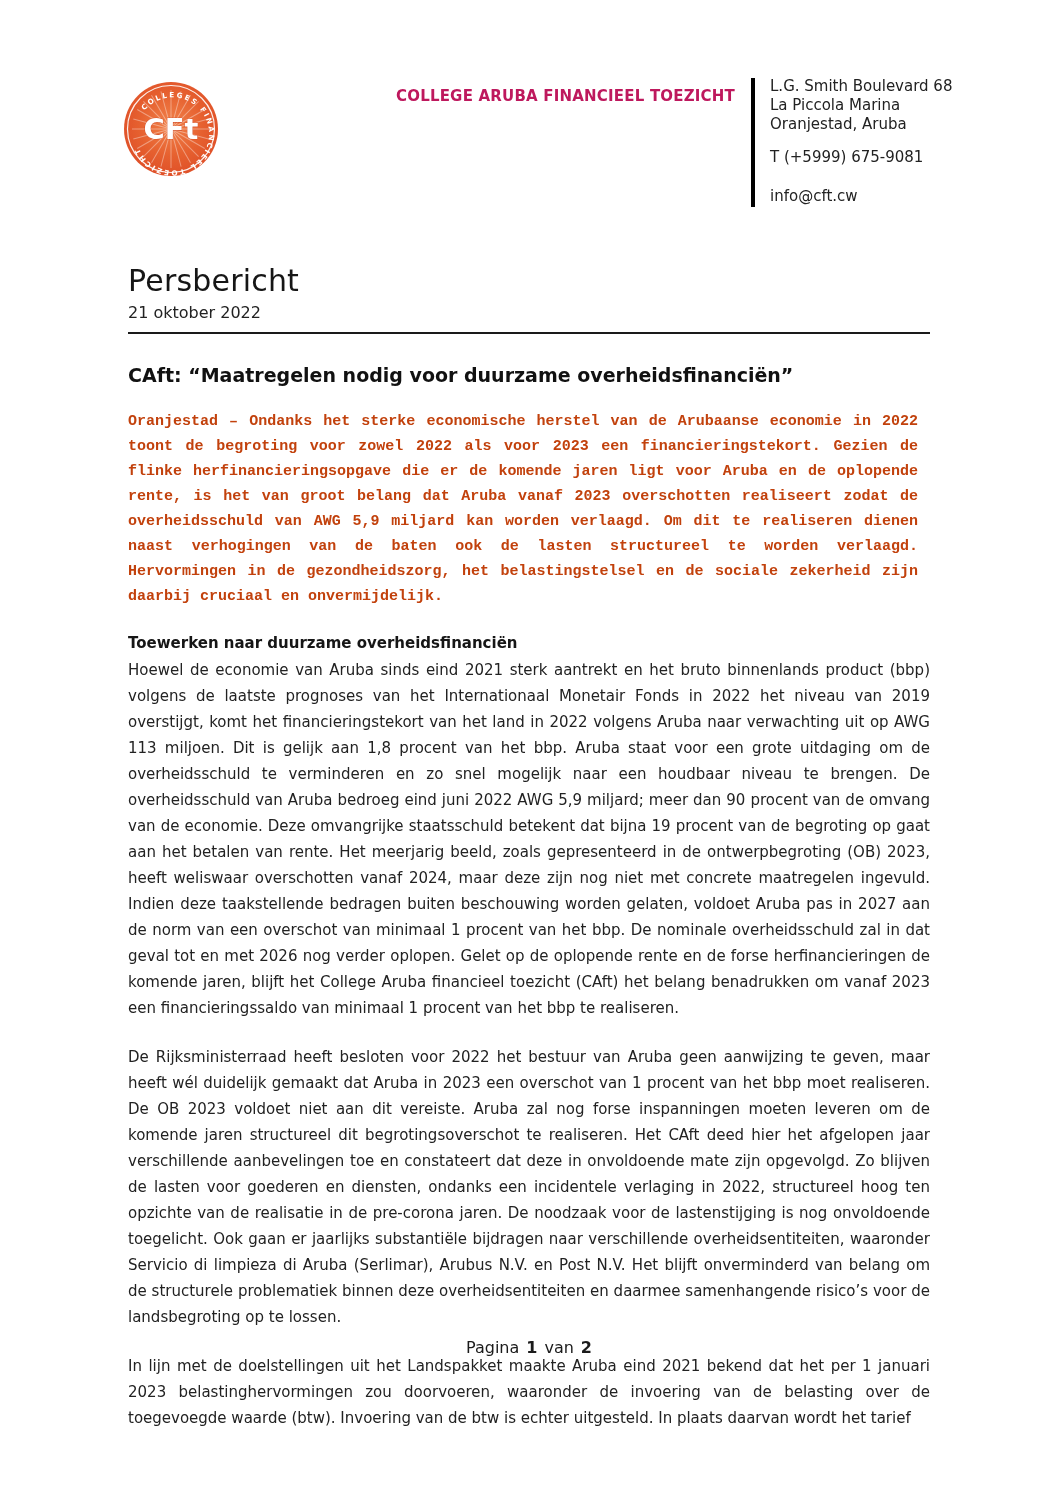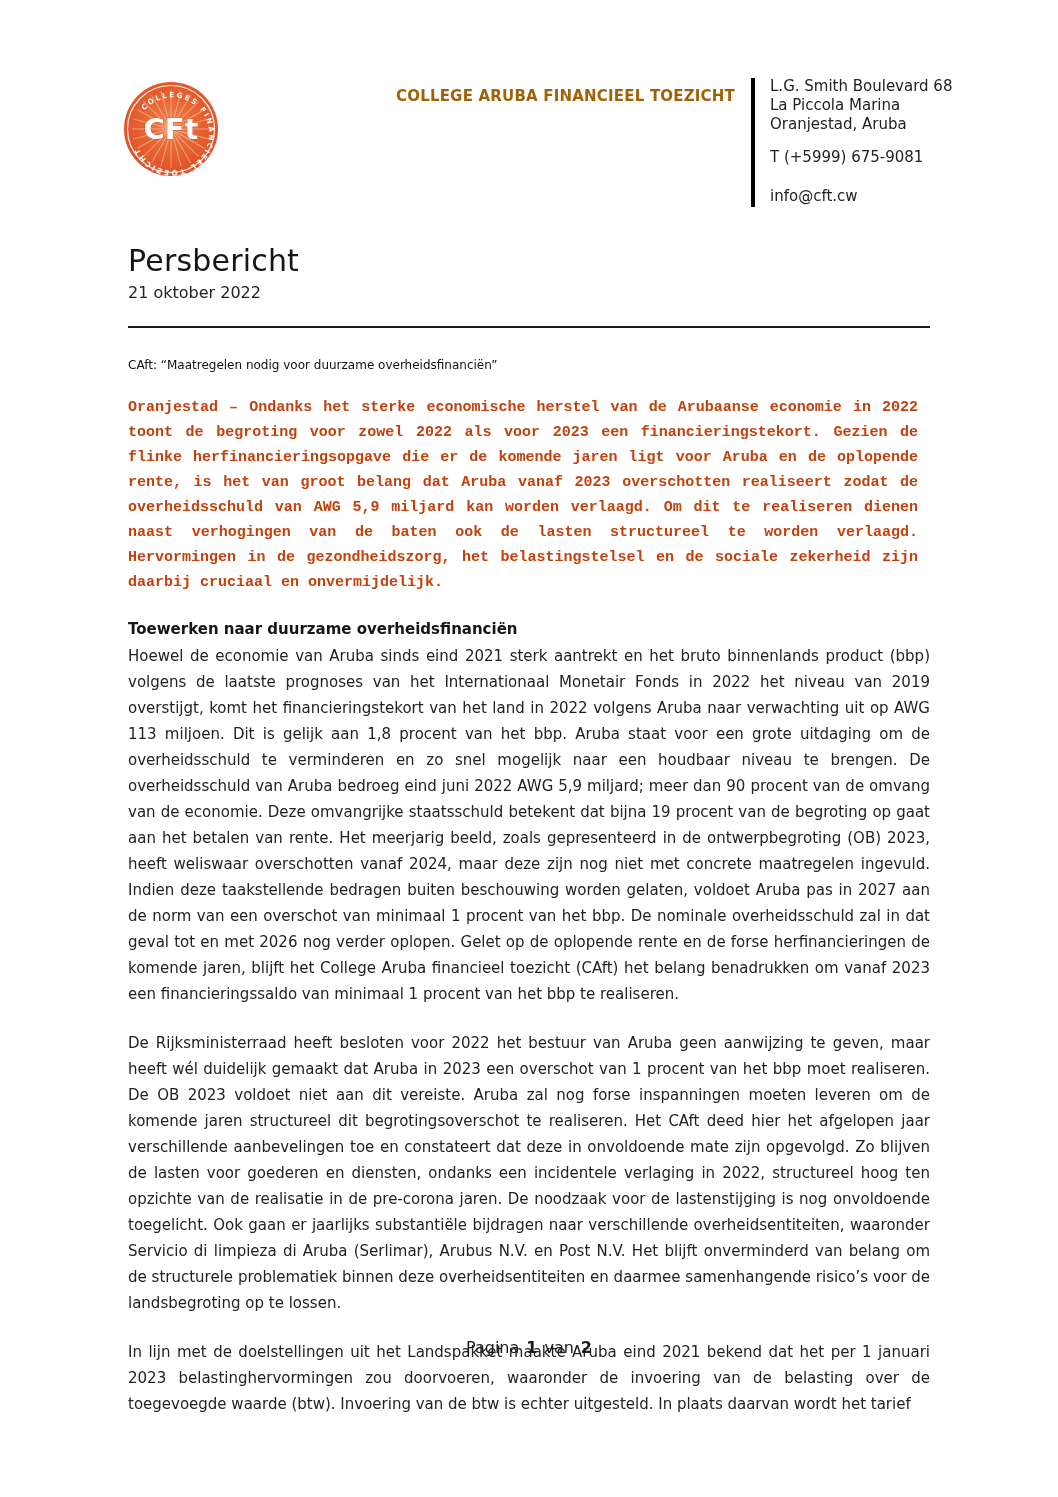--- a/index.html
+++ b/index.html
@@ -17,21 +17,21 @@
     padding: 80px 110px 0 122px;
   }
   .logo-wrap { width: 98px; height: 98px; flex: 0 0 auto; }
   .org-name {
     flex: 1 1 auto;
     text-align: right;
     font-weight: bold;
     font-size: 15px;
     letter-spacing: 0.2px;
     padding: 7px 16px 0 0;
-    color: #a16207;
+    color: #be185d;
   }
   .v-divider {
     flex: 0 0 auto;
     width: 4px;
     height: 129px;
     background: #000;
     margin-top: -2px;
   }
   .contact {
     flex: 0 0 auto;
@@ -42,36 +42,36 @@
     white-space: nowrap;
     margin-top: -3px;
     color: #222;
   }
   .contact .phone { margin-top: 14px; }
   .contact .email { margin-top: 20px; }
 
   .content { margin: 0 128px; }
 
   .doc-head {
-    margin-top: 36px;
+    margin-top: 56px;
     border-bottom: 2px solid #1a1a1a;
-    padding-bottom: 24px;
+    padding-bottom: 10px;
   }
   .doc-type {
     font-size: 30px;
     font-weight: 400;
     margin: 0;
     letter-spacing: 0.2px;
     color: #161616;
   }
   .doc-date { font-size: 16px; margin-top: 5px; color: #222; }
 
   .headline {
-    font-size: 12px;
-    font-weight: normal;
+    font-size: 19px;
+    font-weight: bold;
     margin: 30px 0 0 0;
     color: #111;
   }
 
   p.lead {
     font-size: 15px;
     font-weight: bold;
     line-height: 25px;
     text-align: justify;
     margin: 23px 12px 0 0;

